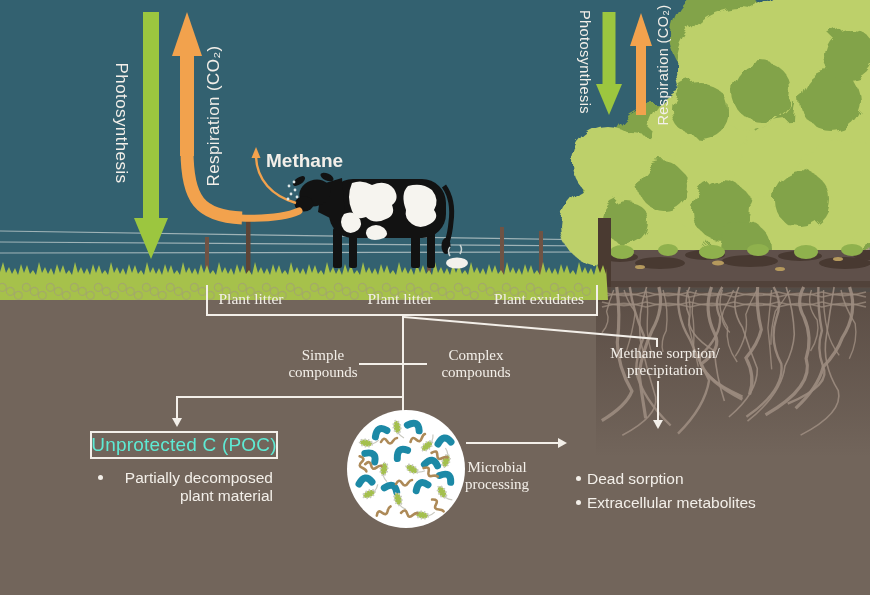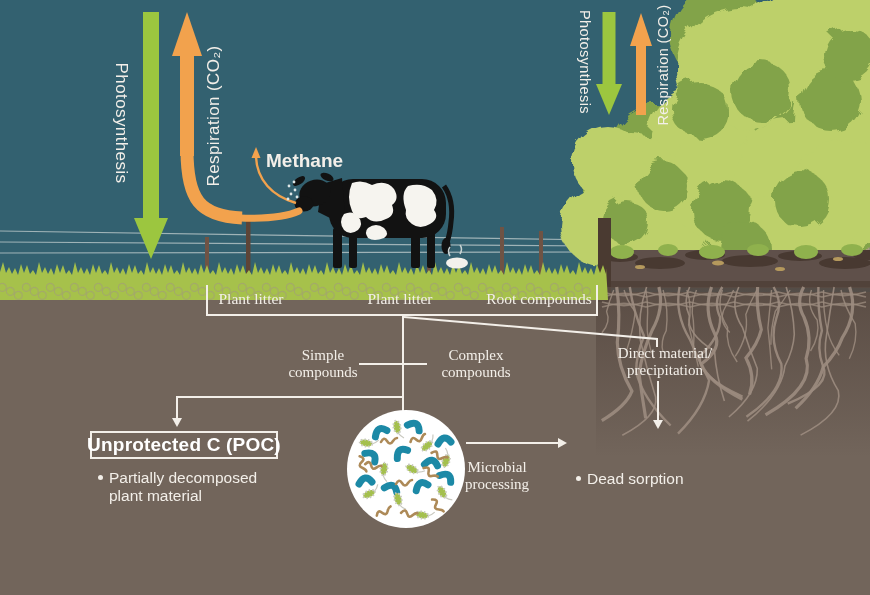--- a/index.html
+++ b/index.html
@@ -9,24 +9,24 @@
   svg.scene{position:absolute;left:0;top:0;z-index:2;}
   .txt{position:absolute;z-index:3;color:#f3efe9;}
   .vlabel{white-space:nowrap;transform:translate(-50%,-50%) rotate(90deg);
           font-size:17px;letter-spacing:.4px;font-weight:500;}
   .vlabel.up{transform:translate(-50%,-50%) rotate(-90deg);}
   .vlabel.small{font-size:14.5px;}
   .center{transform:translate(-50%,-50%);text-align:center;font-family:Liberation Serif, serif;}
   .soil-label{font-size:15.5px;font-weight:500;white-space:nowrap;}
   .flow-label{font-size:15px;font-weight:500;line-height:1.12;margin-left:7px;}
   .methane{font-size:19px;font-weight:700;}
-  .cbox{position:absolute;z-index:3;border:2px solid #f3efe9;color:#ffffff;
+  .cbox{position:absolute;z-index:3;border:2px solid #f3efe9;color:#5eead4;
         display:flex;align-items:center;justify-content:center;
-        font-size:19px;font-weight:700;letter-spacing:.2px;white-space:nowrap;}
-  .bullets{position:absolute;z-index:3;color:#f3efe9;font-size:15.5px;font-weight:500;line-height:1.18;}
+        font-size:19px;font-weight:400;letter-spacing:.2px;white-space:nowrap;}
+  .bullets{position:absolute;z-index:3;color:#f3efe9;font-size:15.5px;font-weight:500;line-height:1.18;text-align:right;}
   .bullet{display:flex;margin-bottom:6px;}
   .dot{flex:0 0 auto;width:5px;height:5px;border-radius:50%;background:#f3efe9;
        margin:6px 6px 0 0;}
 </style>
 </head>
 <body>
 
 <div class="stage">
   <div class="sky"></div>
 
@@ -375,39 +375,43 @@
   </svg>
 
   <div class="txt vlabel" style="left:121px;top:123px;">Photosynthesis</div>
   <div class="txt vlabel up" style="left:214px;top:116px;">Respiration (CO₂)</div>
   <div class="txt methane" style="left:266px;top:150px;">Methane</div>
   <div class="txt vlabel small" style="left:585px;top:62px;">Photosynthesis</div>
   <div class="txt vlabel small up" style="left:663px;top:65px;">Respiration (CO₂)</div>
 
   <div class="txt center soil-label" style="left:251px;top:299px;">Plant litter</div>
   <div class="txt center soil-label" style="left:400px;top:299px;">Plant litter</div>
-  <div class="txt center soil-label" style="left:539px;top:299px;">Root compounds</div>
+  <div class="txt center soil-label" style="left:539px;top:299px;">Plant exudates</div>
 
   <div class="txt center flow-label" style="left:316px;top:364px;width:88px;">Simple compounds</div>
   <div class="txt center flow-label" style="left:469px;top:364px;width:92px;text-align:center;">Complex compounds</div>
   <div class="txt center flow-label" style="left:658px;top:362px;width:150px;">
-    <span style="display:block">Direct material/</span>
+    <span style="display:block">Methane sorption/</span>
     <span style="display:block">precipitation</span>
   </div>
   <div class="txt center flow-label" style="left:490px;top:476px;width:90px;">Microbial processing</div>
 
   <div class="cbox" style="left:90px;top:431px;width:184px;height:24px;">
     <span>Unprotected C (POC)</span>
   </div>
 
   <div class="bullets" style="left:98px;top:469px;width:175px;">
     <div class="bullet">
       <span class="dot"></span>
       <span>Partially decomposed plant material</span>
     </div>
   </div>
   <div class="bullets" style="left:576px;top:470px;width:230px;">
     <div class="bullet">
       <span class="dot"></span>
       <span>Dead sorption</span>
     </div>
+    <div class="bullet">
+      <span class="dot"></span>
+      <span>Extracellular metabolites</span>
+    </div>
   </div>
 </div>
 
 </body></html>

